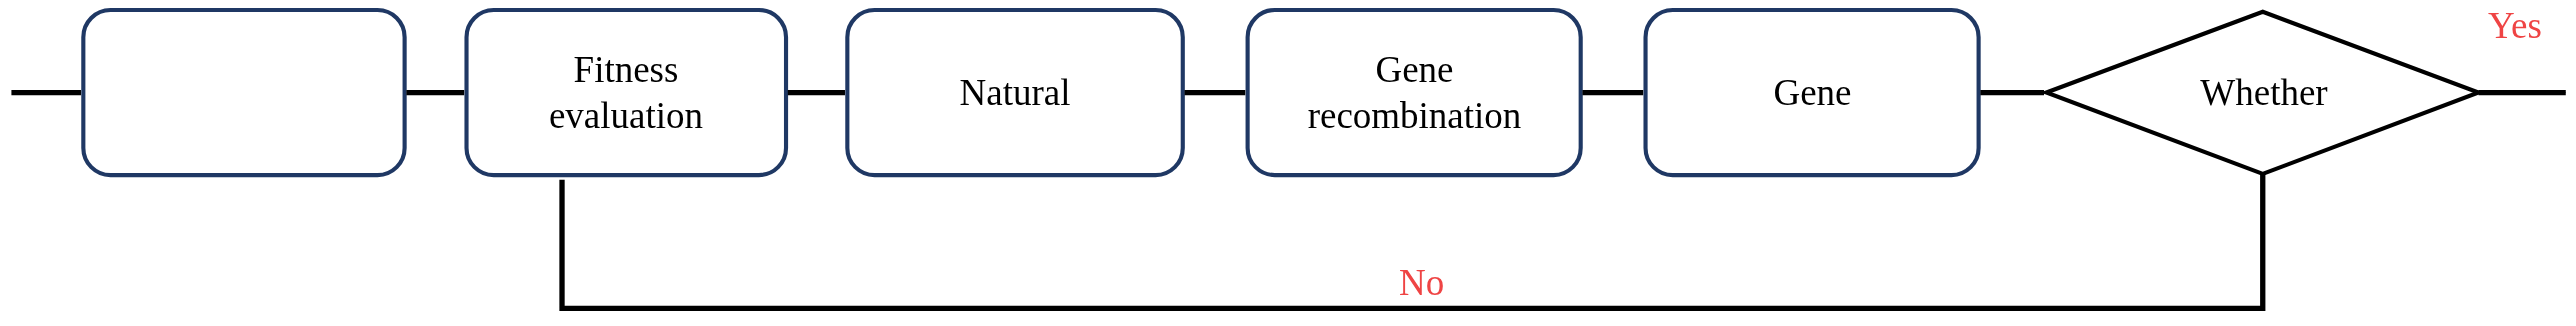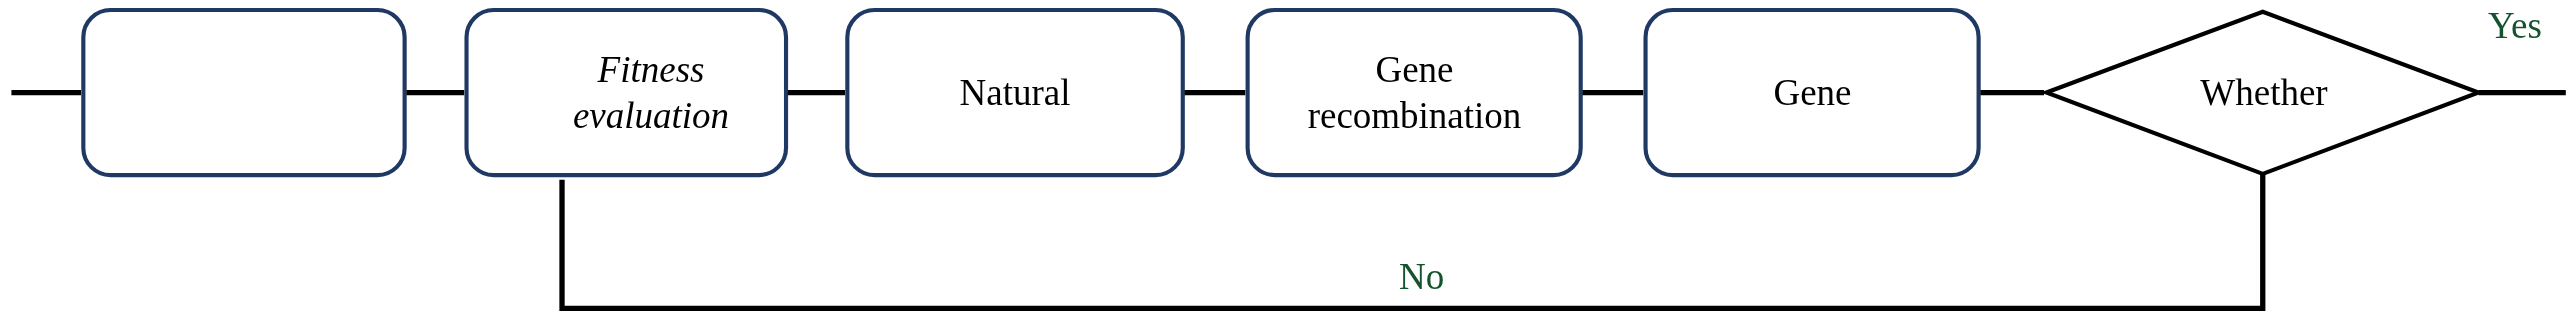--- a/index.html
+++ b/index.html
@@ -31,21 +31,21 @@
     text-align: center;
     color: #000000;
     font-size: 37px;
     line-height: 1.22;
     white-space: nowrap;
     pointer-events: none;
   }
   .node-label .line2 { display: block; }
   .edge-label {
     position: absolute;
-    color: #14532d;
+    color: #ef4444;
     font-size: 37px;
     line-height: 1;
     white-space: nowrap;
   }
 </style>
 </head>
 <body>
 
 <div id="canvas">
 
@@ -79,21 +79,21 @@
     <line x1="2683" y1="157" x2="2786" y2="157" stroke="#000000" stroke-width="9" marker-end="url(#arrowhead)"></line>
 
     <line x1="3358" y1="157" x2="3466" y2="157" stroke="#000000" stroke-width="9" marker-end="url(#arrowhead)"></line>
 
     <line x1="4203" y1="157" x2="4351" y2="157" stroke="#000000" stroke-width="9" marker-end="url(#arrowhead)"></line>
 
     <path d="M3837,295 L3837,523 L952,523 L952,305" fill="none" stroke="#000000" stroke-width="9" marker-end="url(#arrowhead)"></path>
   </svg>
 
 
-  <div class="node-label" style="left:491px; top:10px; width:320px; height:165px;font-style:italic;">
+  <div class="node-label" style="left:466px; top:10px; width:320px; height:165px;">
     <span class="line1">Fitness</span>
     <span class="line2">evaluation</span>
   </div>
 
   <div class="node-label" style="left:847px; top:10px; width:336px; height:165px;gap:41px;">
     <span class="line1">Natural</span>
   </div>
 
   <div class="node-label" style="left:1248px; top:10px; width:333px; height:165px;">
     <span class="line1">Gene</span>
@@ -103,16 +103,16 @@
   <div class="node-label" style="left:1646px; top:10px; width:333px; height:165px;">
     <span class="line1">Gene</span>
   </div>
 
   <div class="node-label" style="left:2124px; top:10px; width:280px; height:165px;text-align:center;">
     <span class="line1">Whether</span>
   </div>
 
   <div class="edge-label" style="left:2488px; top:7px;">Yes</div>
 
-  <div class="edge-label" style="left:1399px; top:258px;">No</div>
+  <div class="edge-label" style="left:1399px; top:264px;">No</div>
 
 </div>
 
 
 </body></html>

